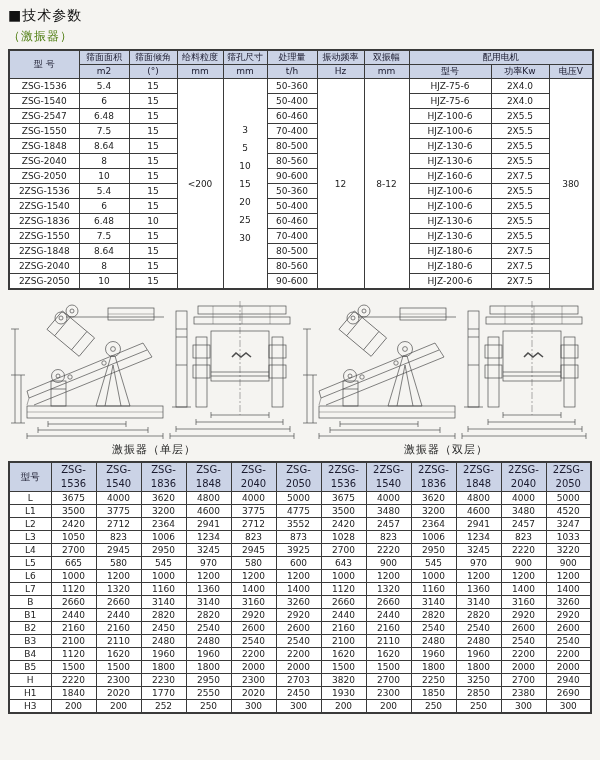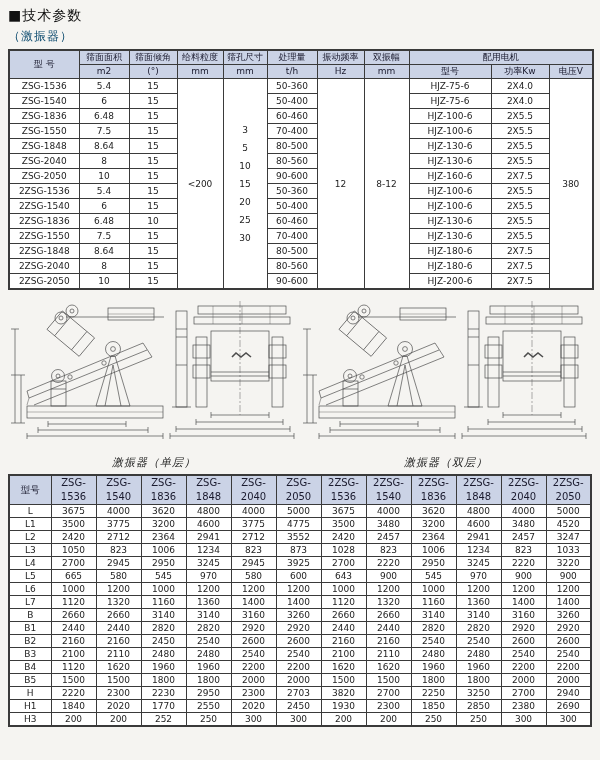--- a/index.html
+++ b/index.html
@@ -3,39 +3,39 @@
 <meta charset="utf-8">
 <style>
   html,body{margin:0;padding:0;}
   body{
     width:600px;height:760px;overflow:hidden;
     background:#f5f4f1;color:#1f1f1f;
     font-family:"DejaVu Sans","Liberation Sans",sans-serif;
   }
   .page{padding:5px 8px 0 8px;}
   .section-title{font-size:14px;font-weight:normal;color:#111;margin:2px 0 3px 0;letter-spacing:1px;}
-  .subtitle{font-size:12px;color:#0c4a6e;margin:3px 0 4px 0;letter-spacing:1px;}
+  .subtitle{font-size:12px;color:#4d7c0f;margin:3px 0 4px 0;letter-spacing:1px;}
 
   table{border-collapse:collapse;table-layout:fixed;background:#fff;padding-left:36px;}
   table.tech{width:584px;border:2px solid #3a3a3a;}
   .tech th,.tech td{
     border:1px solid #3a3a3a;text-align:center;vertical-align:middle;
     padding:0;overflow:hidden;white-space:nowrap;
   }
   .tech thead th{
     background:#cbd3e6;font-weight:normal;font-size:9px;height:13px;line-height:13px;color:#1a1a2e;
   }
   .tech tbody td{font-size:9px;height:14px;line-height:14px;color:#222;}
   .tech td.mesh{vertical-align:middle;}
   .tech td.mesh div{line-height:18px;height:18px;font-size:9px;}
 
   .drawings{display:flex;width:584px;margin-top:3px;}
   .drawing{width:292px;}
   .drawing svg{display:block;width:292px;height:148px;}
-  .caption{font-size:11px;text-align:center;color:#222;letter-spacing:1px;margin-top:14px;font-style:italic;}
+  .caption{font-size:11px;text-align:center;color:#222;letter-spacing:1px;margin-top:1px;}
 
   table.dims{width:584px;border:2px solid #3a3a3a;margin-top:4px;}
   .dims th,.dims td{
     border:1px solid #3a3a3a;text-align:center;vertical-align:middle;
     padding:0;overflow:hidden;white-space:nowrap;
   }
   .dims thead th{background:#cbd3e6;font-weight:normal;font-size:10px;height:14px;color:#1a1a2e;}
   .dims thead th div{line-height:14px;height:14px;}
   .dims thead th.corner{font-size:9.5px;}
   .dims tbody td{font-size:9px;height:12px;line-height:12px;color:#222;}
@@ -213,21 +213,21 @@
         </tr>
         <tr>
           <td>ZSG-1540</td>
           <td>6</td>
           <td>15</td>
           <td>50-400</td>
           <td>HJZ-75-6</td>
           <td>2X4.0</td>
         </tr>
         <tr>
-          <td>ZSG-1836</td>
+          <td>ZSG-2547</td>
           <td>6.48</td>
           <td>15</td>
           <td>60-460</td>
           <td>HJZ-100-6</td>
           <td>2X5.5</td>
         </tr>
         <tr>
           <td>ZSG-1550</td>
           <td>7.5</td>
           <td>15</td>

